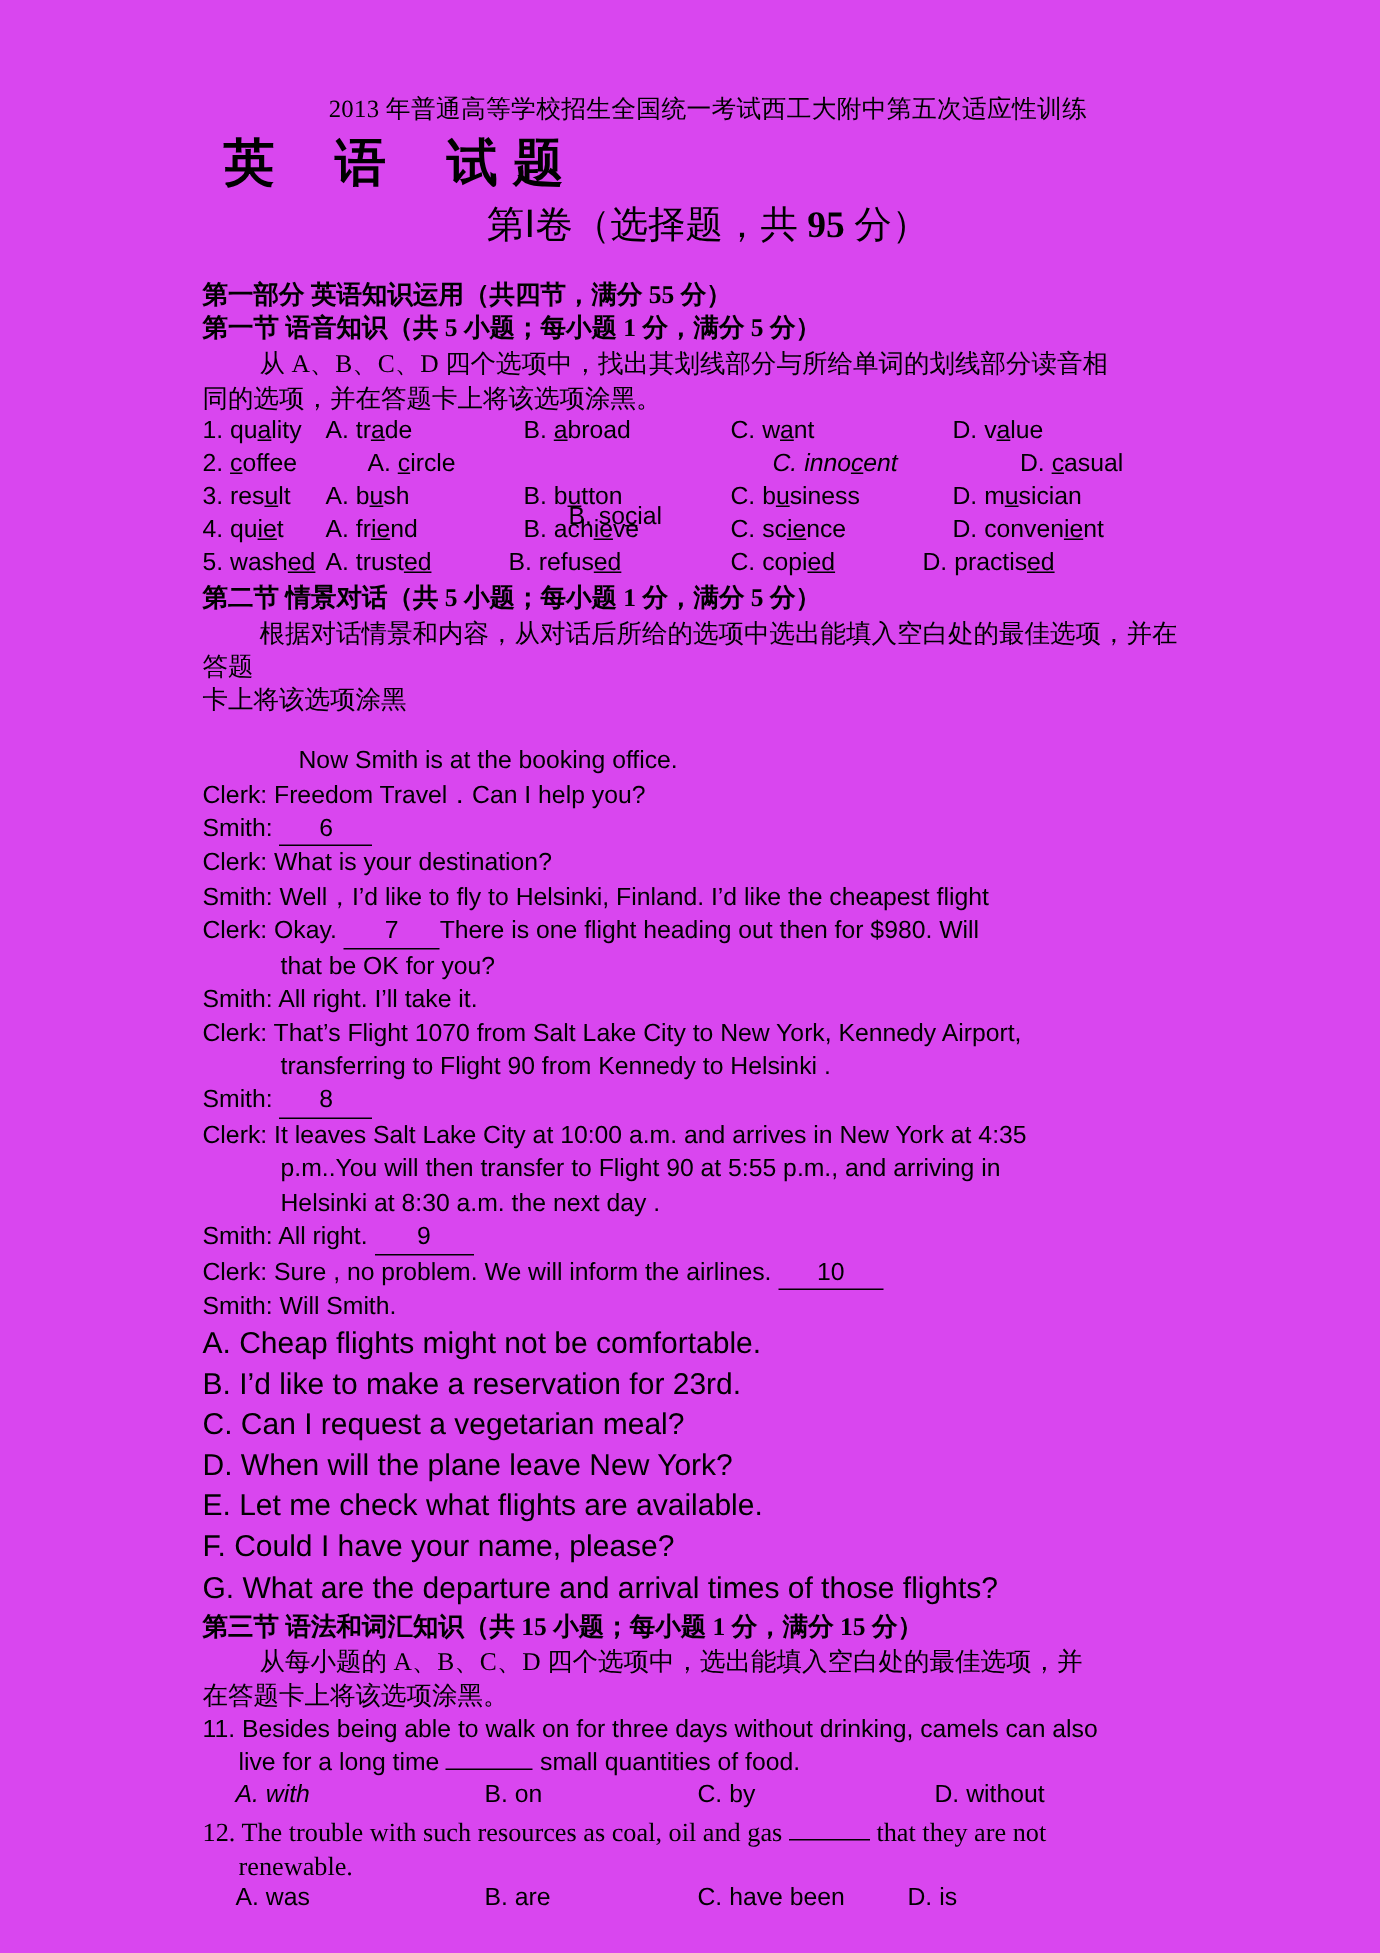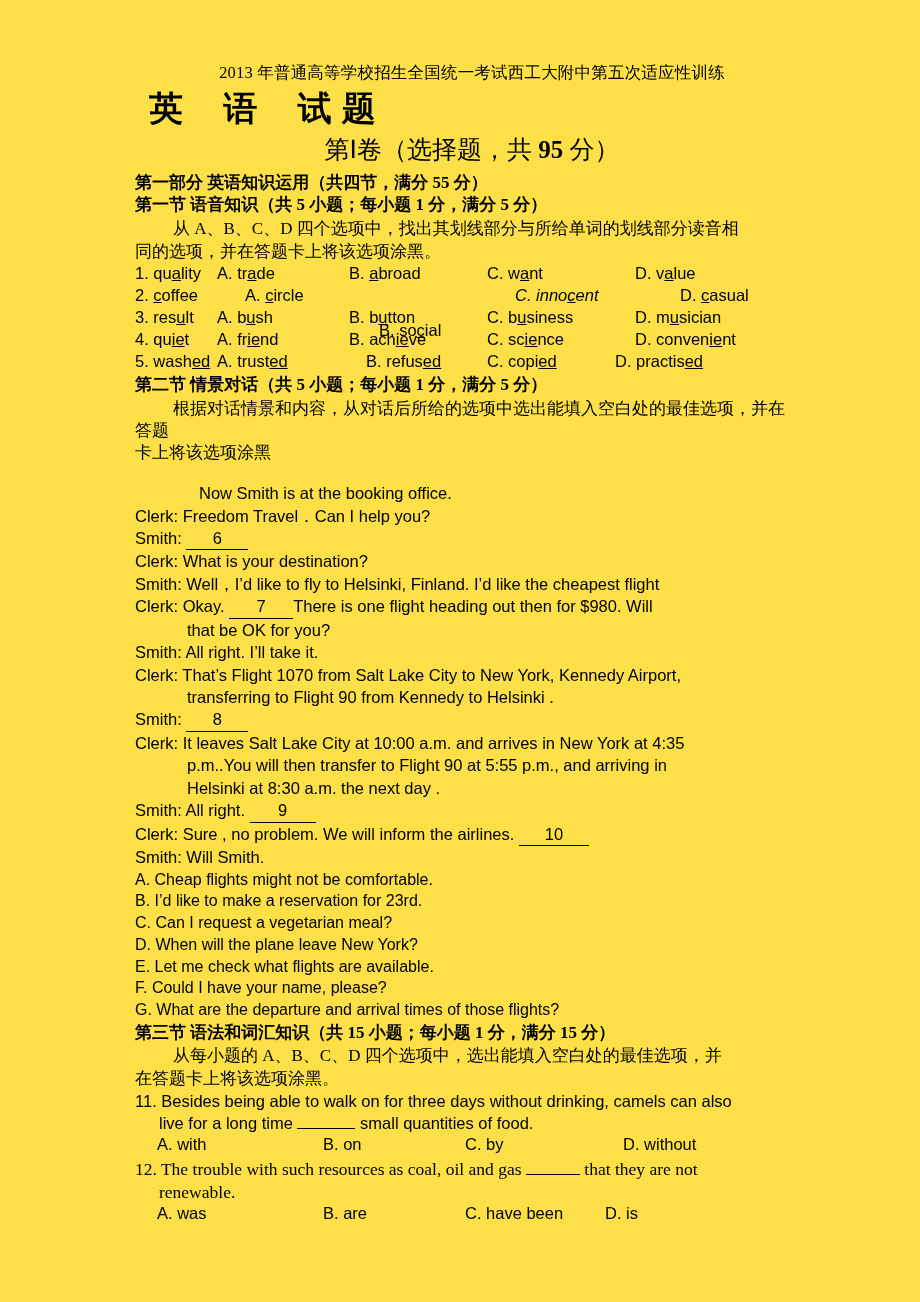--- a/index.html
+++ b/index.html
@@ -13,21 +13,21 @@
     position: relative;
     font-family: "Liberation Sans", sans-serif;
     color: #000000;
     overflow: hidden;
   }
   .page {
     position: absolute;
     left: 0; top: 0;
     width: 920px;
     height: 1302px;
-    background: #fde047;
+    background: #d946ef;
   }
   .content {
     position: absolute;
     left: 135px;
     top: 62px;
     width: 660px;
   }
 
   
   .doc-title {
@@ -106,21 +106,21 @@
     vertical-align: baseline;
   }
   .blank.w6 { width: 62px; }
   .blank.w7 { width: 64px; }
   .blank.w8 { width: 62px; }
   .blank.w9 { width: 66px; }
   .blank.w10 { width: 70px; }
 
   
   .optline {
-    font-size: 16px;
+    font-size: 20px;
     line-height: 1.36;
   }
 
   
   .q-sans {
     font-size: 16.5px;
     line-height: 1.36;
   }
   .q-serif {
     font-family: "Liberation Serif", serif;
@@ -156,21 +156,21 @@
 
 <div class="page">
   <div class="content">
 
     <div class="doc-title">2013 年普通高等学校招生全国统一考试西工大附中第五次适应性训练</div>
     <div class="subject-title">英 语  试题</div>
     <div class="paper-title">
       <span>第Ⅰ卷（选择题，共 </span><b>95</b><span> 分）</span>
     </div>
 
-    <div class="sec-head" style="margin-top:6px;">第一部分 英语知识运用（共四节，满分 55 分）</div>
+    <div class="sec-head" style="margin-top:20px;">第一部分 英语知识运用（共四节，满分 55 分）</div>
 
     <div class="sec-head tight">第一节 语音知识（共 5 小题；每小题 1 分，满分 5 分）</div>
     <div class="cn-para">从 A、B、C、D 四个选项中，找出其划线部分与所给单词的划线部分读音相</div>
     <div class="cn-para no-indent">同的选项，并在答题卡上将该选项涂黑。</div>
 
     <div id="phonetics">
         <div class="phon-row">
           <span class="cell" style="left: 0px;"><span>1. </span>qu<span class="u">a</span>lity</span>
           <span class="cell" style="left: 82px;">A. tr<span class="u">a</span>de</span>
           <span class="cell" style="left: 214px;">B. <span class="u">a</span>broad</span>
@@ -194,21 +194,21 @@
         <div class="phon-row">
           <span class="cell" style="left: 0px;"><span>4. </span>qu<span class="u">ie</span>t</span>
           <span class="cell" style="left: 82px;">A. fr<span class="u">ie</span>nd</span>
           <span class="cell" style="left: 214px;">B. ach<span class="u">ie</span>ve</span>
           <span class="cell" style="left: 352px;">C. sc<span class="u">ie</span>nce</span>
           <span class="cell" style="left: 500px;">D. conven<span class="u">ie</span>nt</span>
         </div>
         <div class="phon-row">
           <span class="cell" style="left: 0px;"><span>5. </span>wash<span class="u">ed</span></span>
           <span class="cell" style="left: 82px;">A. trust<span class="u">ed</span></span>
-          <span class="cell" style="left: 231px;">B. refus<span class="u">ed</span></span>
+          <span class="cell" style="left: 204px;">B. refus<span class="u">ed</span></span>
           <span class="cell" style="left: 352px;">C. copi<span class="u">ed</span></span>
           <span class="cell" style="left: 480px;">D. practis<span class="u">ed</span></span>
         </div>
       </div>
 
     <div class="sec-head" style="margin-top:2px;">第二节 情景对话（共 5 小题；每小题 1 分，满分 5 分）</div>
     <div class="cn-para">根据对话情景和内容，从对话后所给的选项中选出能填入空白处的最佳选项，并在答题</div>
     <div class="cn-para no-indent">卡上将该选项涂黑</div>
 
     <div class="dlg center-indent" style="margin-top:18px;">Now Smith is at the booking office.</div>
@@ -243,21 +243,21 @@
       </div>
 
     <div class="sec-head" style="margin-top:1px;">第三节 语法和词汇知识（共 15 小题；每小题 1 分，满分 15 分）</div>
     <div class="cn-para">从每小题的 A、B、C、D 四个选项中，选出能填入空白处的最佳选项，并</div>
     <div class="cn-para no-indent">在答题卡上将该选项涂黑。</div>
 
     <div id="grammar">
         <div class="q-sans">11. Besides being able to walk on for three days without drinking, camels can also</div>
         <div class="q-sans q-cont">live for a long time <span class="fillblank"></span> small quantities of food.</div>
         <div class="choices">
-          <span style="left: 22px;">A. with</span>
+          <span style="left: 22px; font-style: italic;">A. with</span>
           <span style="left: 188px;">B. on</span>
           <span style="left: 330px;">C. by</span>
           <span style="left: 470px; margin-left: 18px;">D. without</span>
         </div>
         <div class="q-serif">12. The trouble with such resources as coal, oil and gas <span class="fillblank dotted"></span> that they are not</div>
         <div class="q-serif q-cont">renewable.</div>
         <div class="choices">
           <span style="left: 22px;">A. was</span>
           <span style="left: 188px;">B. are</span>
           <span style="left: 330px;">C. have been</span>

